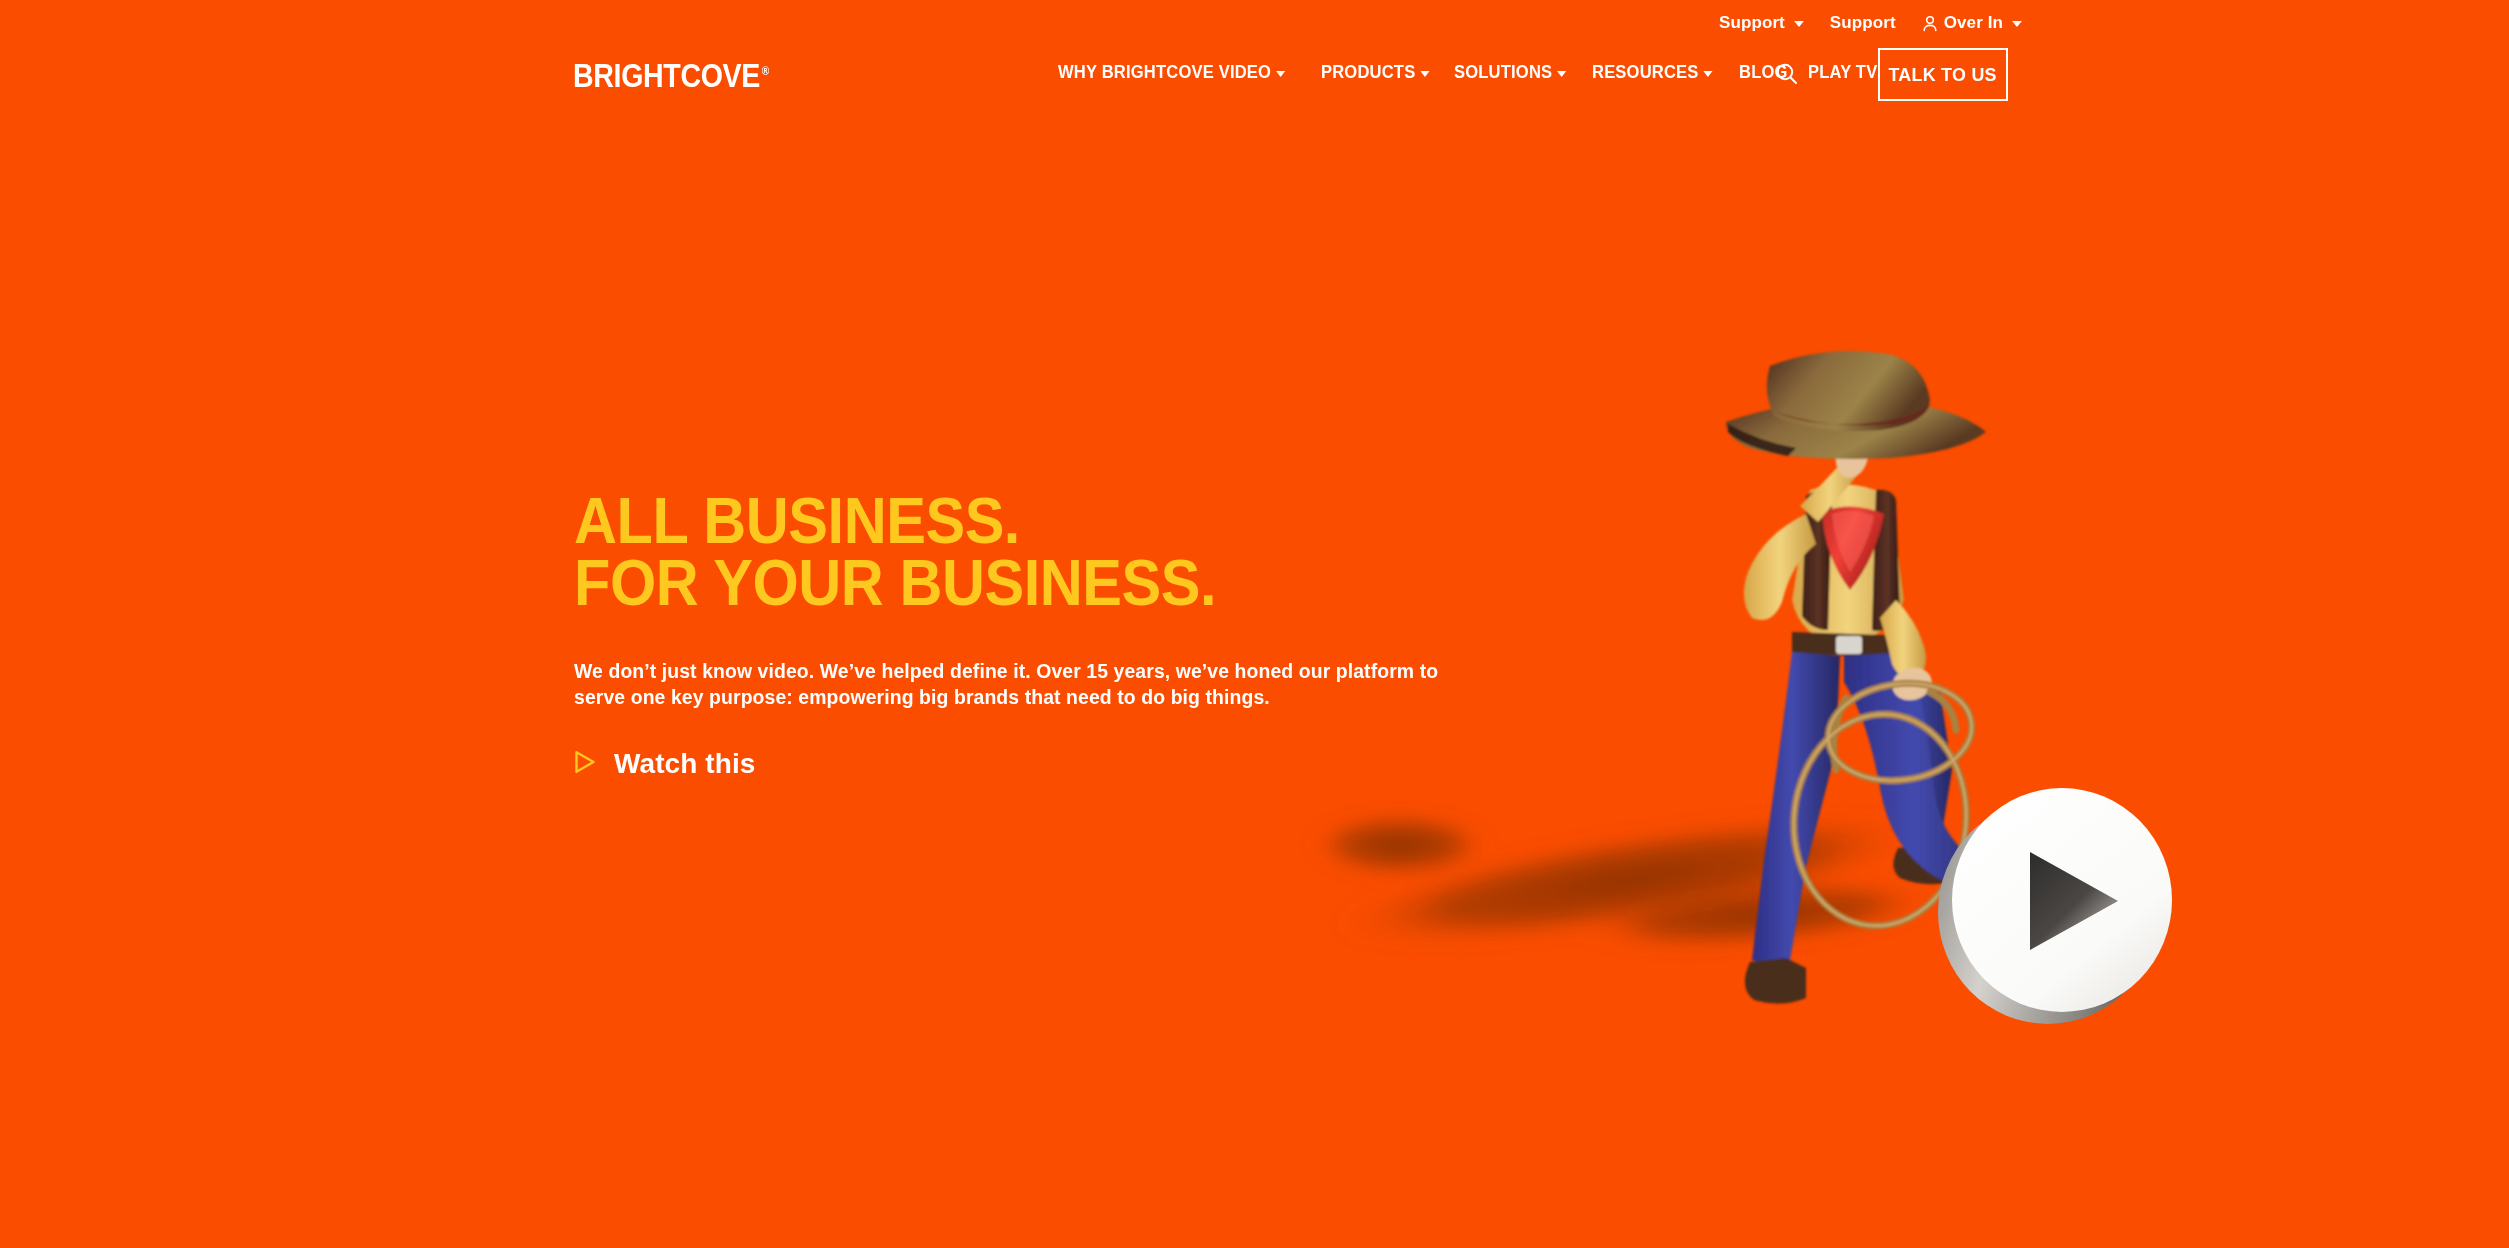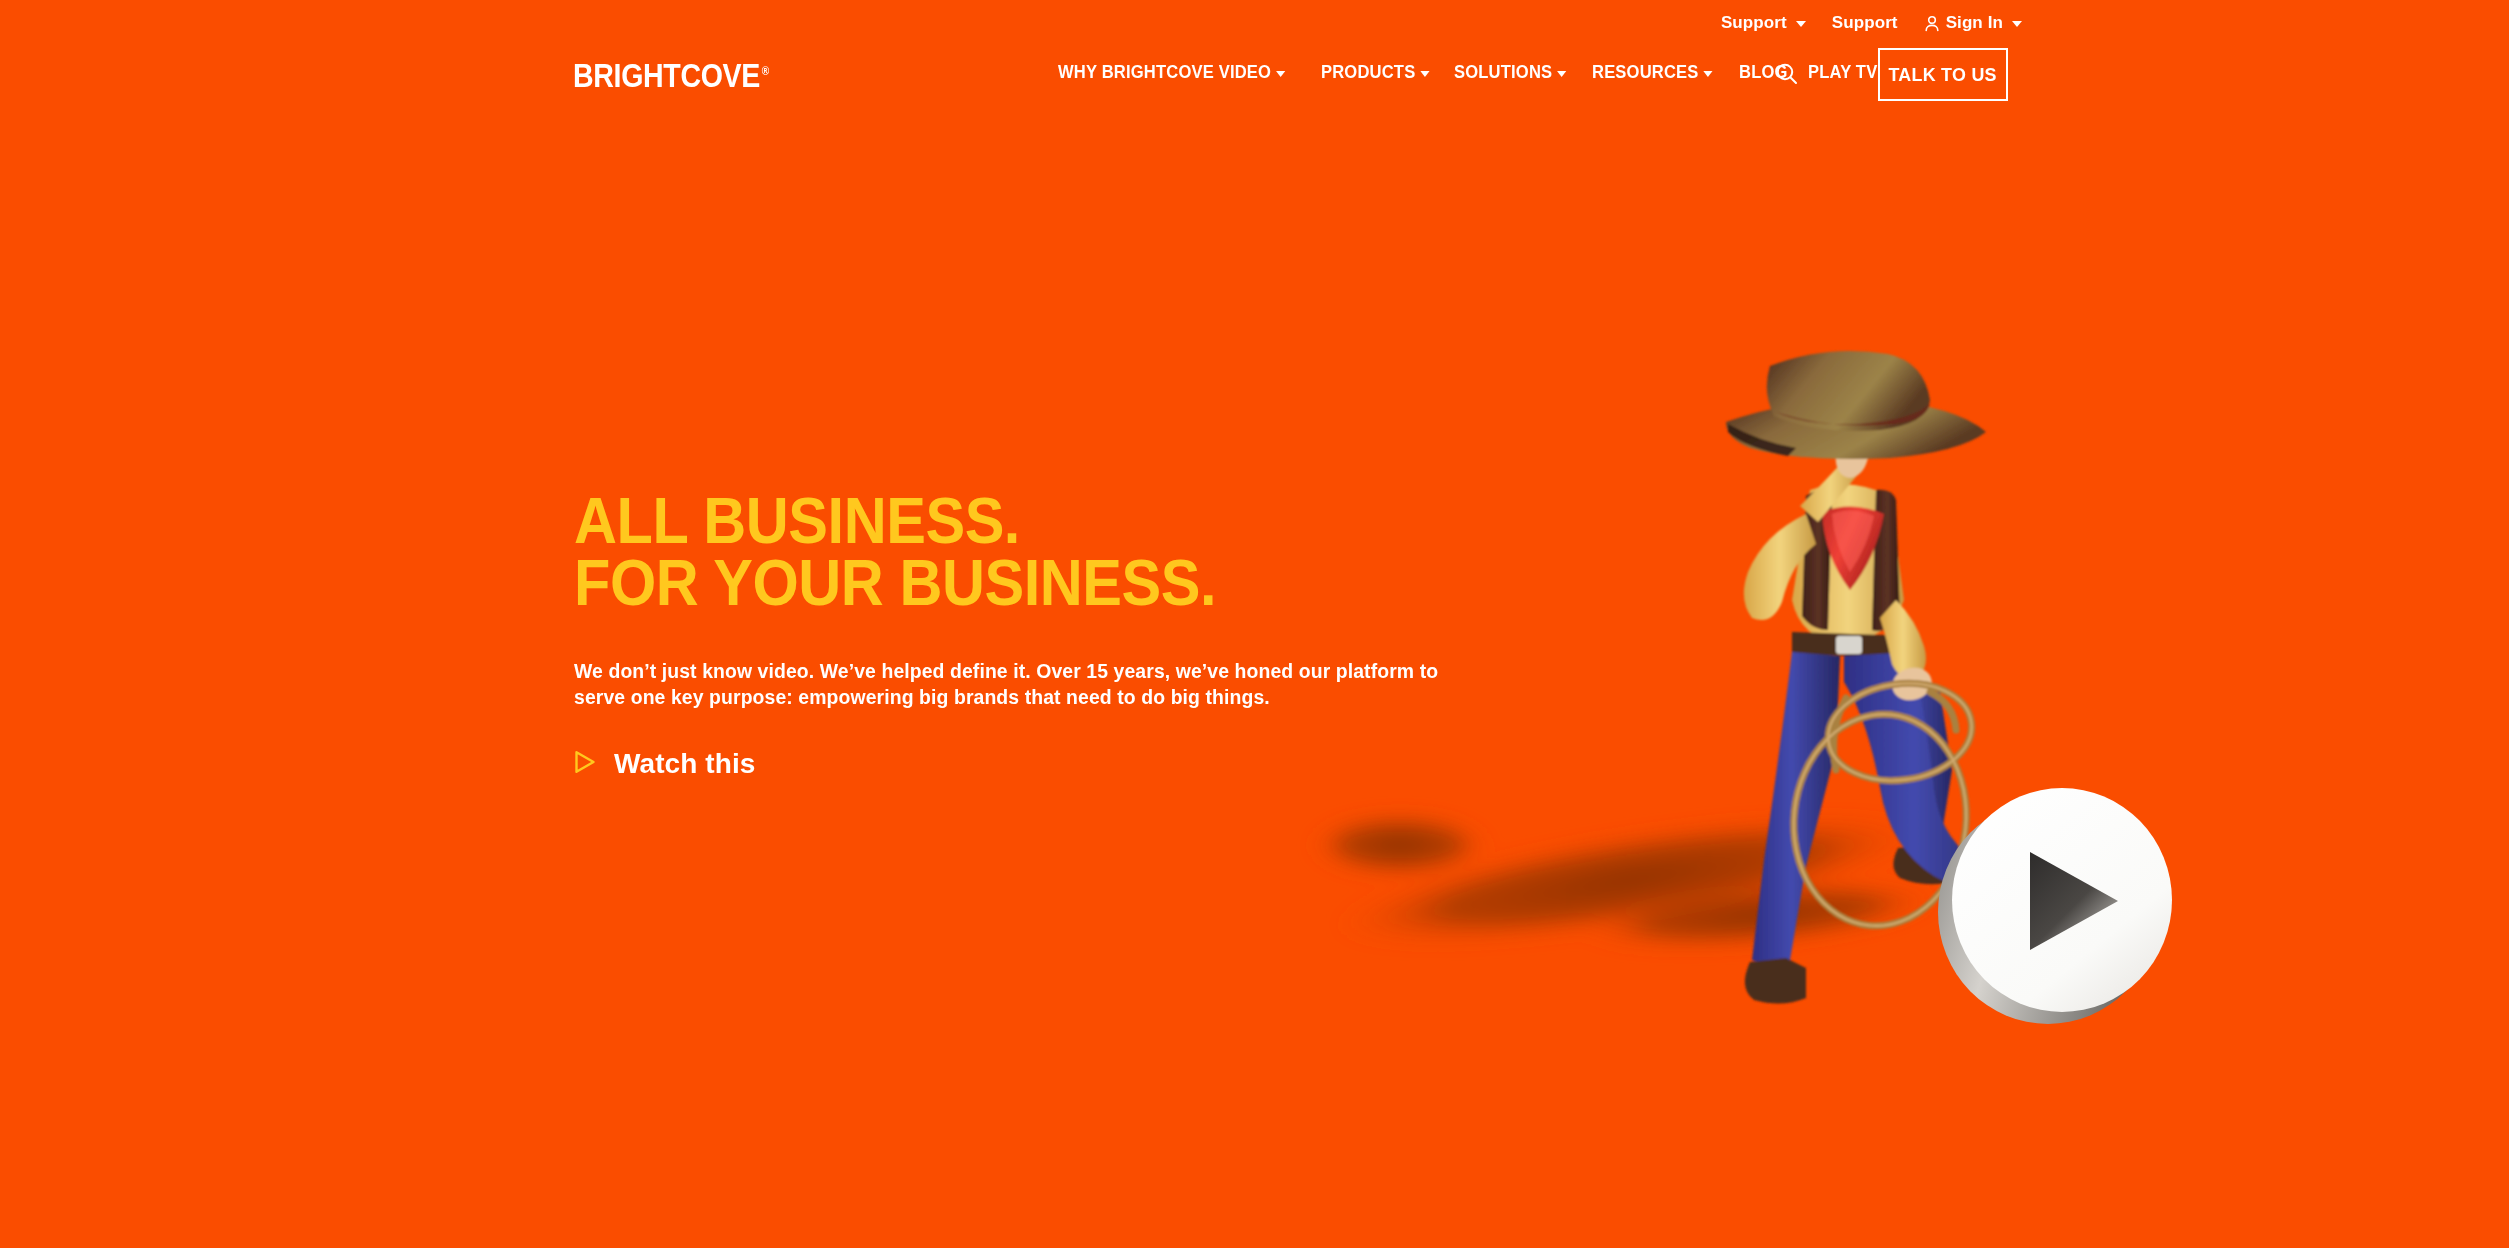--- a/index.html
+++ b/index.html
@@ -227,21 +227,21 @@
       <span>Support</span>
     </div>
 
     <div class="util-item">
       <span class="person-icon">
         <svg width="16" height="17" viewBox="0 0 16 17">
           <circle cx="8" cy="5" r="3.3" fill="none" stroke="#ffffff" stroke-width="1.6"></circle>
           <path d="M2.2 15.4c0-3.2 2.6-5 5.8-5s5.8 1.8 5.8 5" fill="none" stroke="#ffffff" stroke-width="1.6" stroke-linecap="round"></path>
         </svg>
       </span>
-      <span>Sign In</span>
+      <span>Over In</span>
       <i class="caret-down"></i>
     </div>
   </div>
 
   <div class="header">
 
     <div class="logo">
       <span>BRIGHTCOVE</span><sup>®</sup>
     </div>
 

